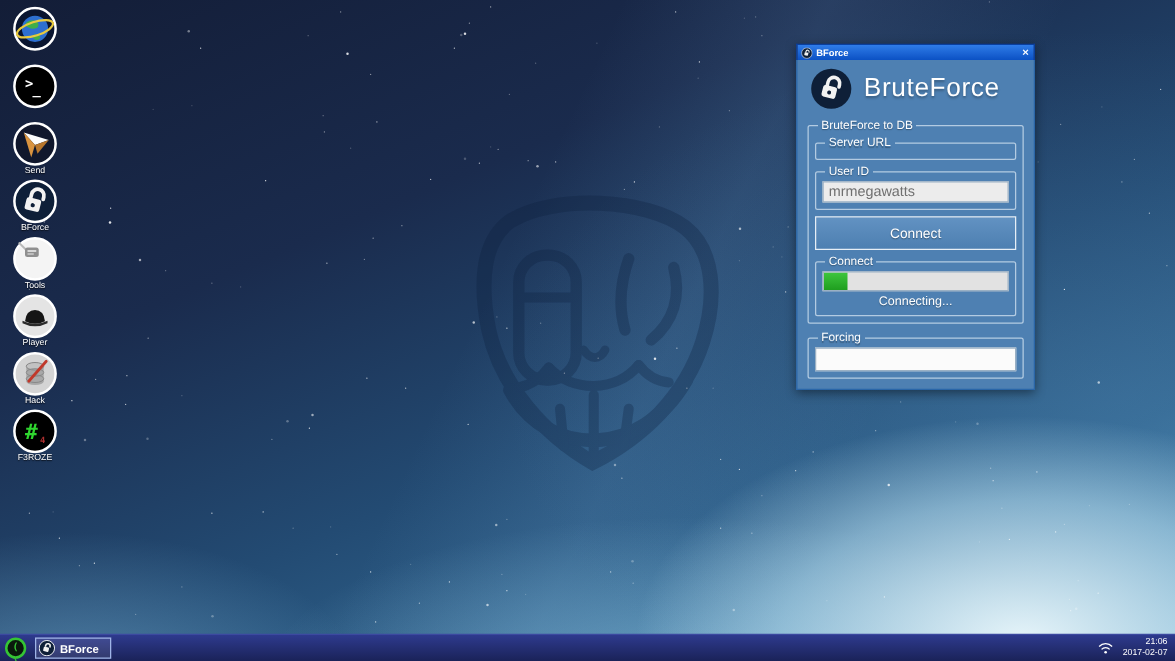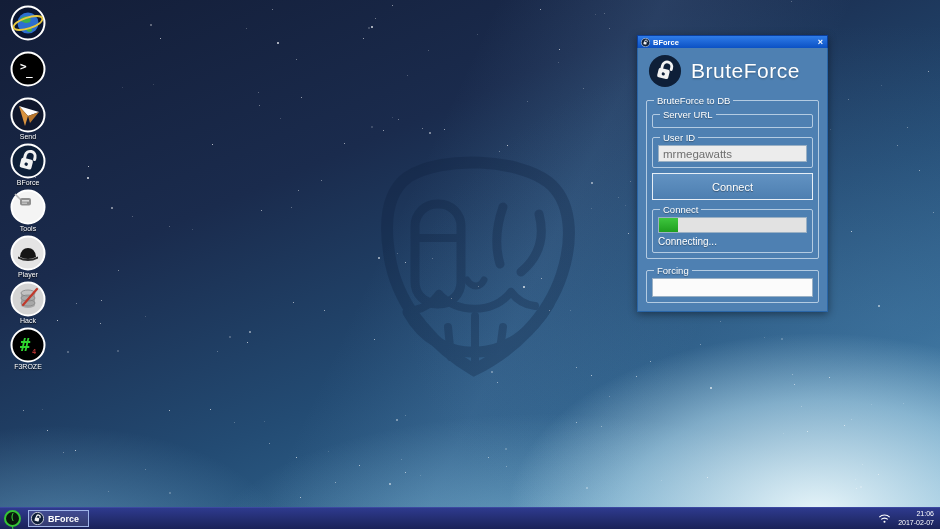--- a/index.html
+++ b/index.html
@@ -56,21 +56,21 @@
     background:linear-gradient(#6292c2,#4d7fb1); border:1px solid #e6eef6;
     color:#fff; font-size:11px; text-shadow:0 1px 1px rgba(0,0,0,0.4);
     cursor:pointer; font-family:"Liberation Sans", sans-serif; }
   .btn.connect { margin:5px 0 4px; }
   .btn.go { margin-top:6px; }
   .progress-track { height:16px; background:#e2e2e2; border:1px solid #9ab0c4;
     overflow:hidden; }
   .progress-chunk { height:100%; width:0;
     background:linear-gradient(#3ec63e,#1f9e1f); }
   .status-text { font-size:10px; color:#fff; margin-top:3px;
-    text-shadow:0 1px 1px rgba(0,0,0,0.35); }
+    text-shadow:0 1px 1px rgba(0,0,0,0.35);text-align:center; }
   fieldset.forcing { margin-top:6px; }
 
   
   .taskbar { position:absolute; left:0; bottom:0; width:100%; height:22px;
     background:linear-gradient(#2e3a8e 0%, #232d70 55%, #1a2258 100%);
     display:flex; align-items:center; padding:0 6px 0 4px; gap:7px;
     border-top:1px solid #3c49a0; }
   .start-btn { width:17px; height:17px; border-radius:50%;
     background:#0a180c; border:2px solid #35c435; color:#35c435;
     font-size:8px; line-height:12px; text-align:center; cursor:pointer;

